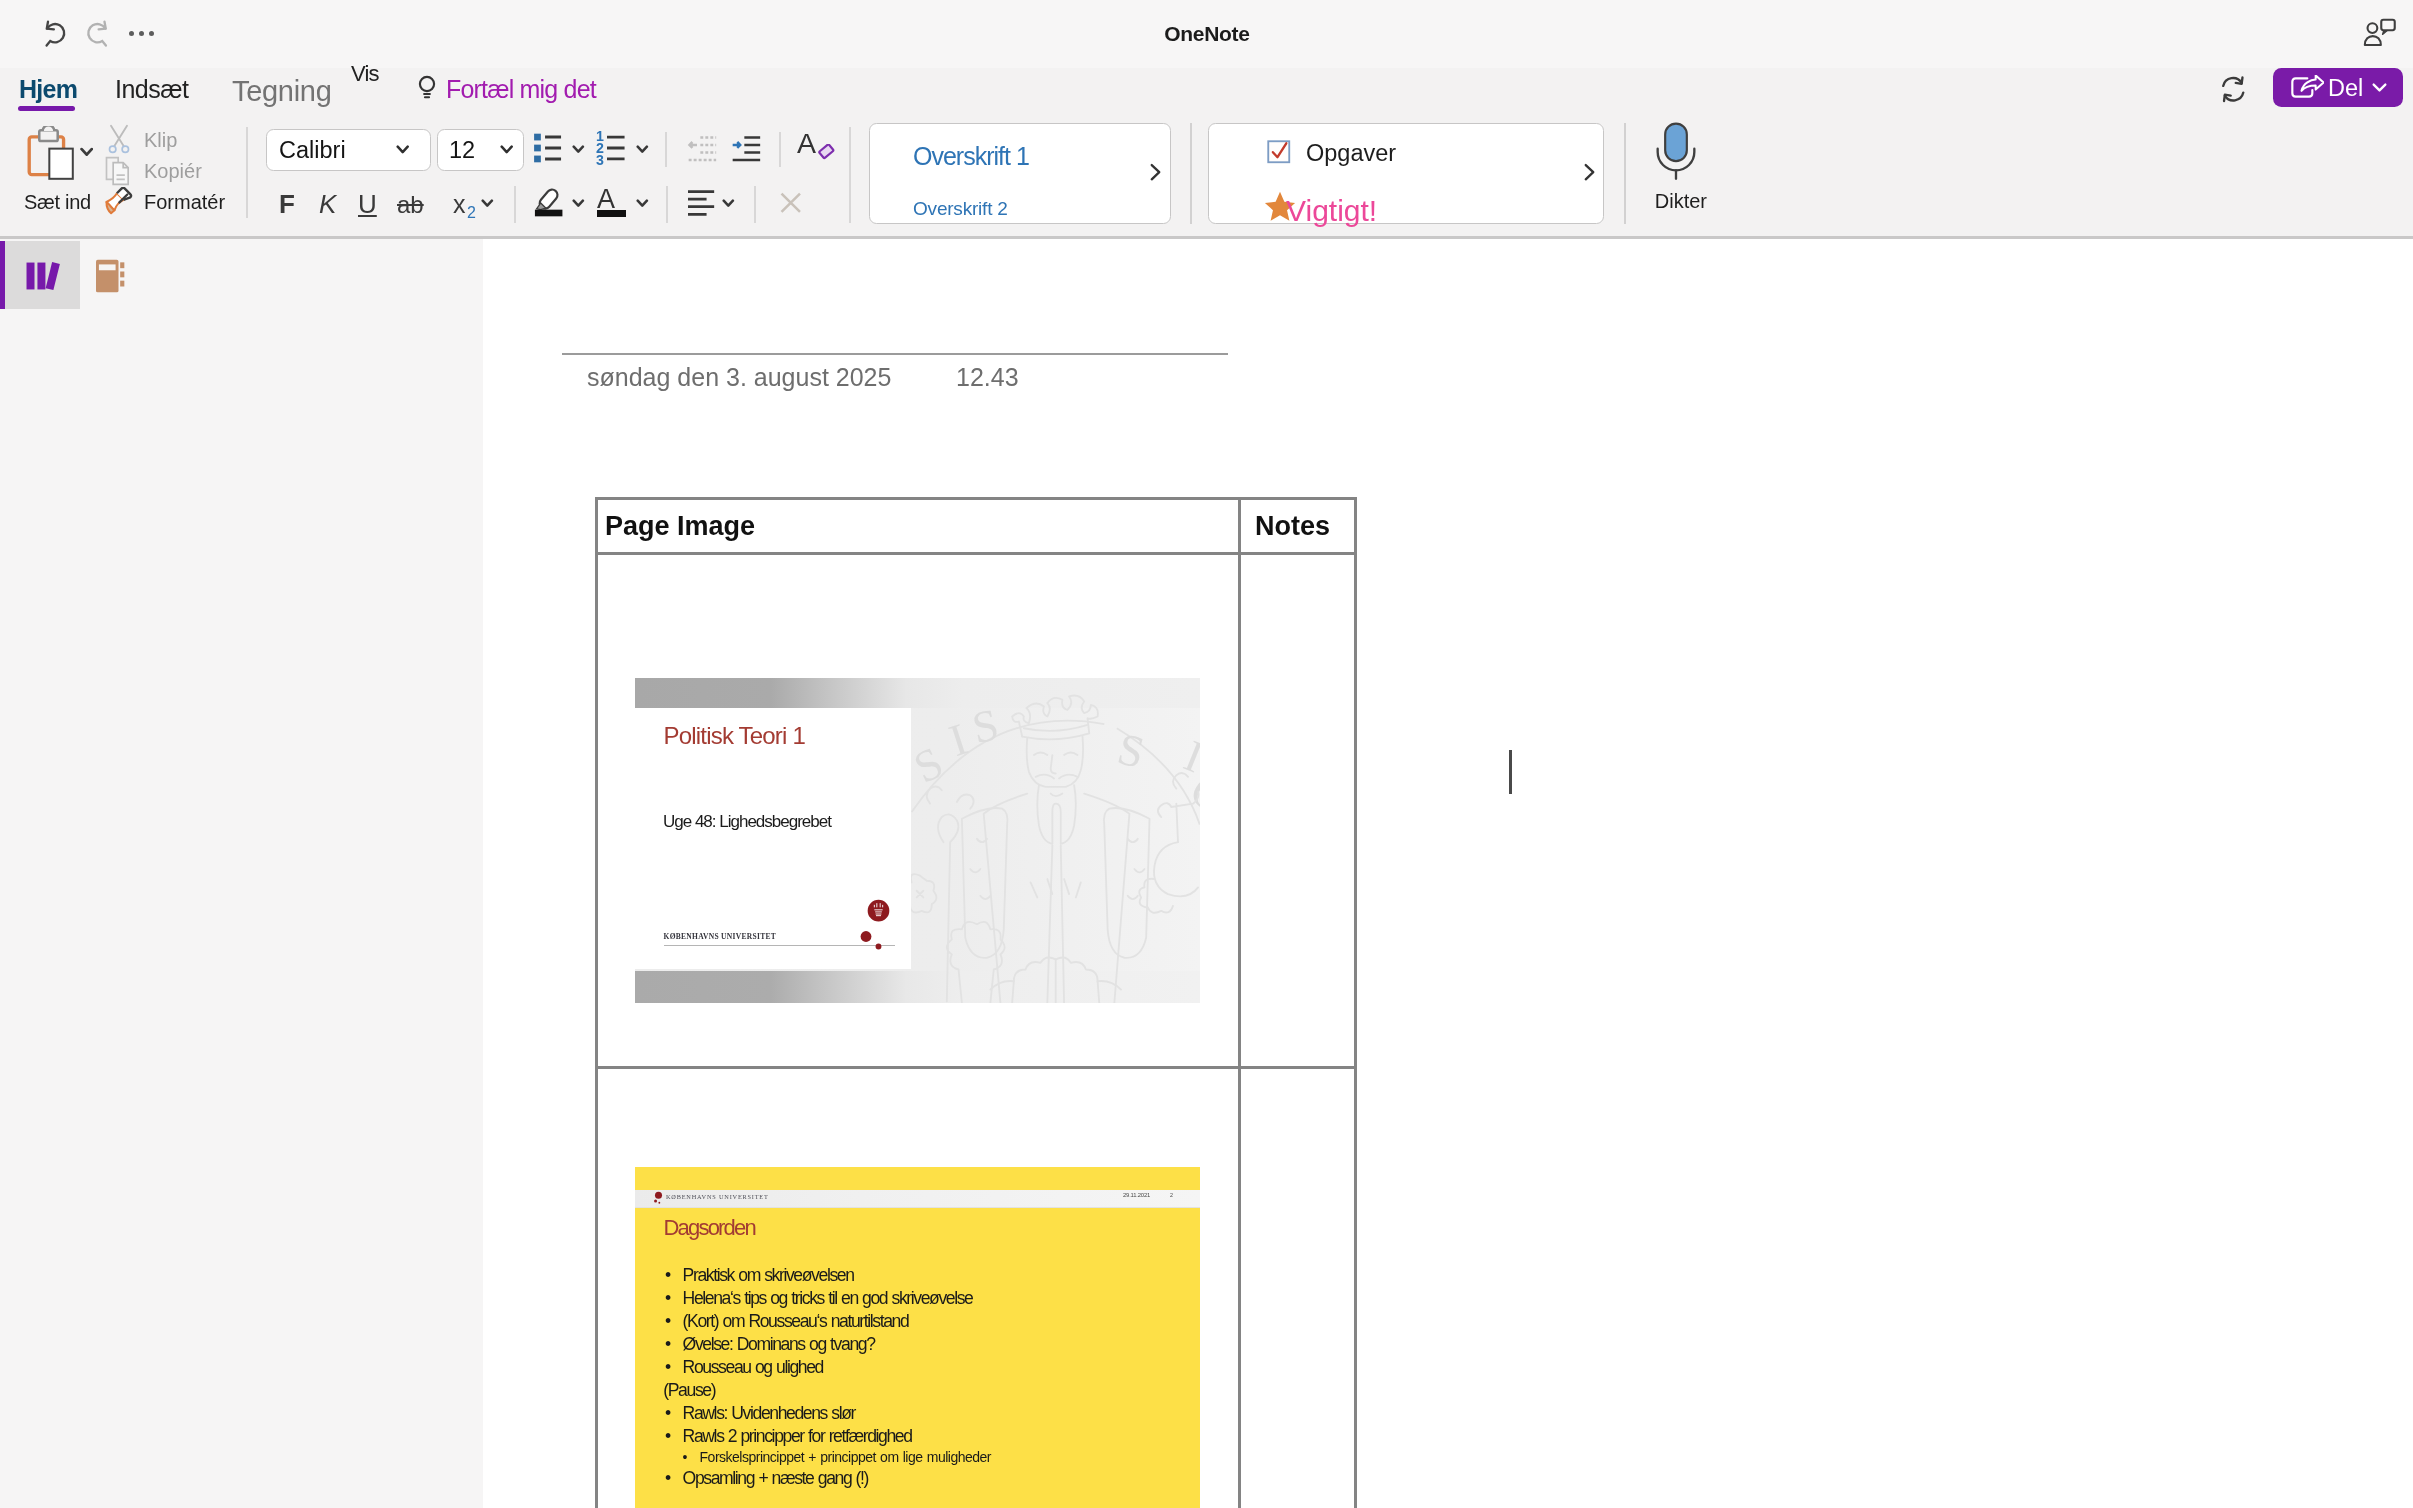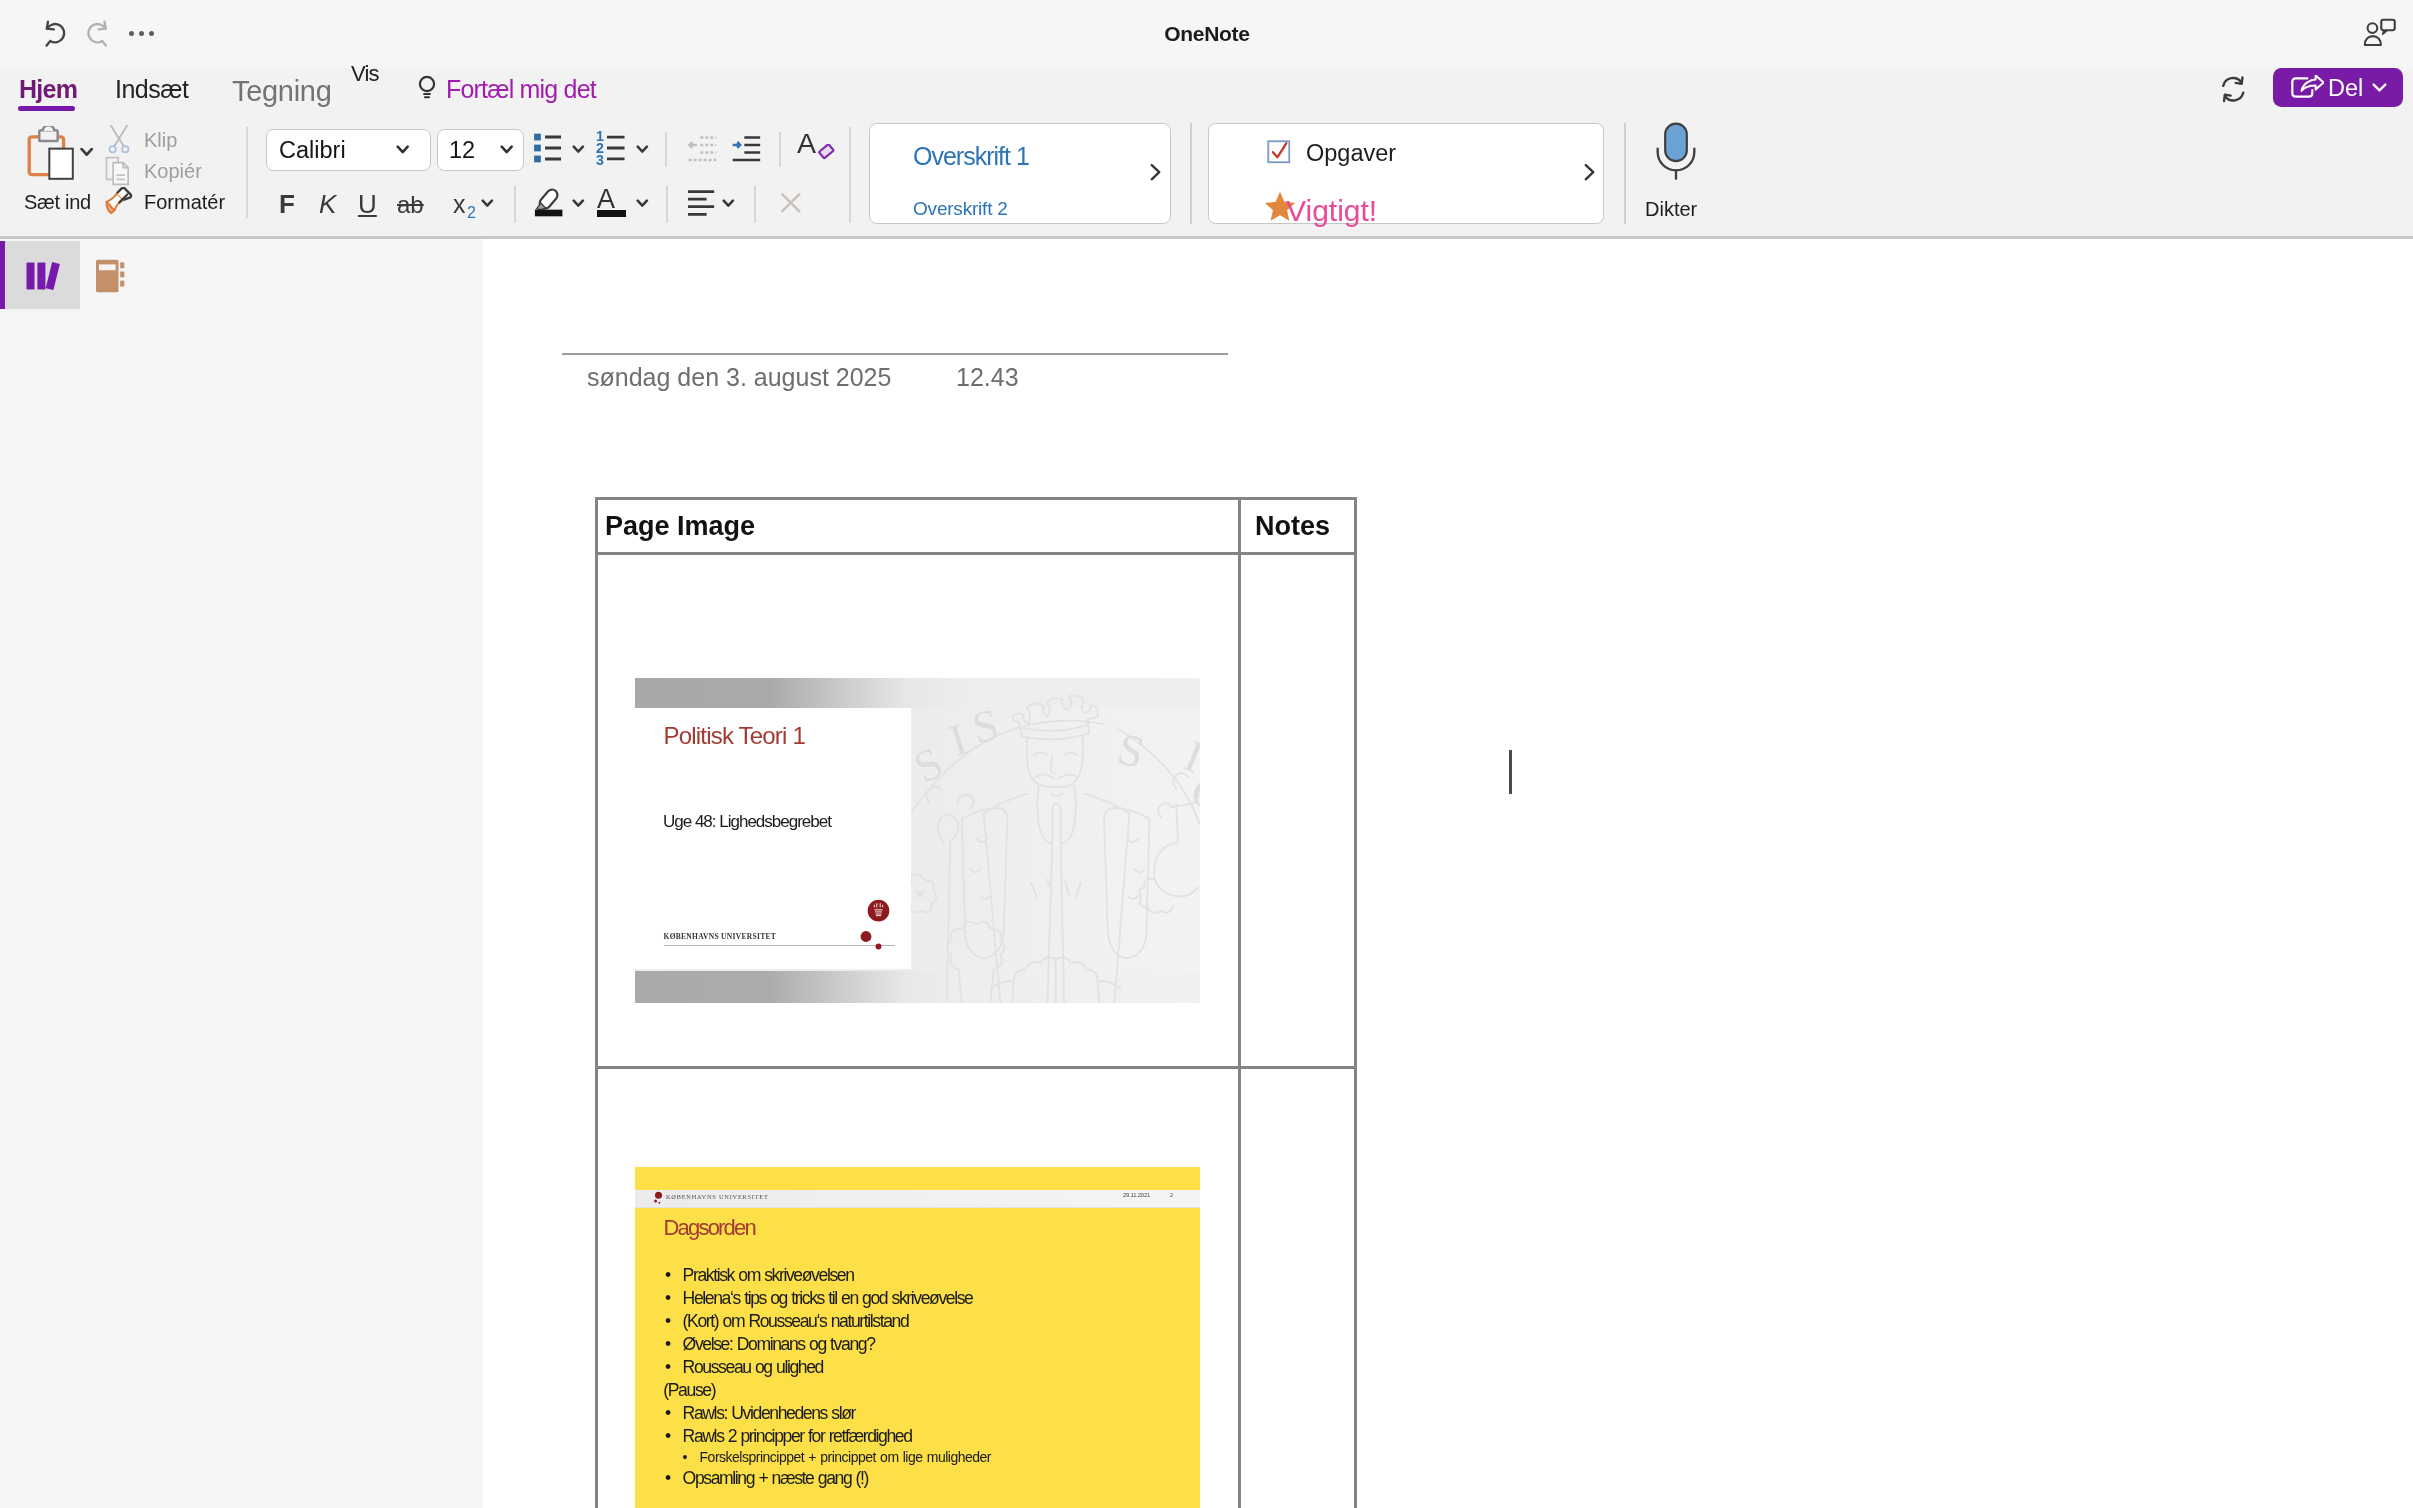--- a/index.html
+++ b/index.html
@@ -34,21 +34,21 @@
 <svg class="abs" style="left:2363px;top:17.6px" width="34" height="32" viewBox="0 0 40 38">
   <circle cx="11" cy="12" r="5.8" fill="none" stroke="#3f3f3f" stroke-width="2.5"></circle>
   <path d="M2 32 C2 25, 6.5 21.5, 11.5 21.5 C16.5 21.5, 21 25, 21 32 Z" fill="none" stroke="#3f3f3f" stroke-width="2.5" stroke-linejoin="round"></path>
   <rect x="21.5" y="2" width="16" height="12.5" rx="2.5" fill="none" stroke="#3f3f3f" stroke-width="2.5"></rect>
   <path d="M24.5 14.5 L23 19.5 L29 14.5" fill="#3f3f3f" stroke="#3f3f3f" stroke-width="1.5" stroke-linejoin="round"></path>
 </svg>
 
 <div class="abs" style="left:0;top:68px;width:2413px;height:168px;background:#f3f2f2"></div>
 <div class="abs" style="left:0;top:236px;width:2413px;height:2.5px;background:#c9c8c8"></div>
 
-<div class="abs" style="left:19px;top:75px;font-size:25px;font-weight:700;color:#701a75;letter-spacing:-0.7px">Hjem</div>
+<div class="abs" style="left:19px;top:75px;font-size:25px;font-weight:700;color:#0c4a6e;letter-spacing:-0.7px">Hjem</div>
 <div class="abs" style="left:18.4px;top:106px;width:57px;height:5px;background:#7719aa;border-radius:2.5px"></div>
 <div class="abs" style="left:115px;top:75px;font-size:25px;color:#222;letter-spacing:-0.5px">Indsæt</div>
 <div class="abs" style="left:232px;top:75px;font-size:29px;color:#737373;letter-spacing:-0.3px">Tegning</div>
 <div class="abs" style="left:351px;top:61px;font-size:22px;color:#222;letter-spacing:-0.8px">Vis</div>
 <svg class="abs" style="left:416px;top:74px" width="22" height="30" viewBox="0 0 26 36">
   <circle cx="13" cy="12" r="8.5" fill="none" stroke="#333" stroke-width="2.6"></circle>
   <path d="M9.5 24 L16.5 24 M10.5 28 L15.5 28" stroke="#333" stroke-width="2.4" stroke-linecap="round"></path>
 </svg>
 <div class="abs" style="left:446px;top:75px;font-size:25px;color:#a21caf;letter-spacing:-0.8px">Fortæl mig det</div>
 
@@ -220,21 +220,21 @@
   <path d="M4.5 2.5 L13.5 11 L4.5 19.5" fill="none" stroke="#333" stroke-width="2.8" stroke-linecap="round" stroke-linejoin="round"></path>
 </svg>
 
 <div class="abs sep" style="left:1624px;top:123px;height:101px;background:#d2d1d1"></div>
 
 <svg class="abs" style="left:1651px;top:122px" width="50" height="60" viewBox="0 0 60 72">
   <rect x="17" y="2" width="26" height="45" rx="13" fill="#6ba3d6" stroke="#3f3f3f" stroke-width="2.6"></rect>
   <path d="M8 32 L8 36 a22 22 0 0 0 44 0 L52 32" fill="none" stroke="#3f3f3f" stroke-width="2.8" stroke-linecap="round"></path>
   <path d="M30 58 L30 68" stroke="#3f3f3f" stroke-width="2.8" stroke-linecap="round"></path>
 </svg>
-<div class="abs lbl" style="left:1645px;top:198px;width:62px;text-align:left">Dikter</div>
+<div class="abs lbl" style="left:1645px;top:190px;width:62px;text-align:right">Dikter</div>
 
 <div class="abs" style="left:0;top:239px;width:483px;height:1270px;background:#f6f5f5"></div>
 <div class="abs" style="left:5px;top:241px;width:75px;height:68px;background:#dcdbdb"></div>
 <div class="abs" style="left:0;top:241px;width:5px;height:68px;background:#7719aa"></div>
 
 <svg class="abs" style="left:23.5px;top:259px" width="42" height="34" viewBox="0 0 50 40">
   <rect x="3" y="4" width="9.5" height="32" fill="#7719aa"></rect>
   <rect x="16" y="4" width="9.5" height="32" fill="#7719aa"></rect>
   <rect x="29.5" y="4" width="9.5" height="32" fill="#7719aa" transform="rotate(14 34 20)"></rect>
 </svg>

